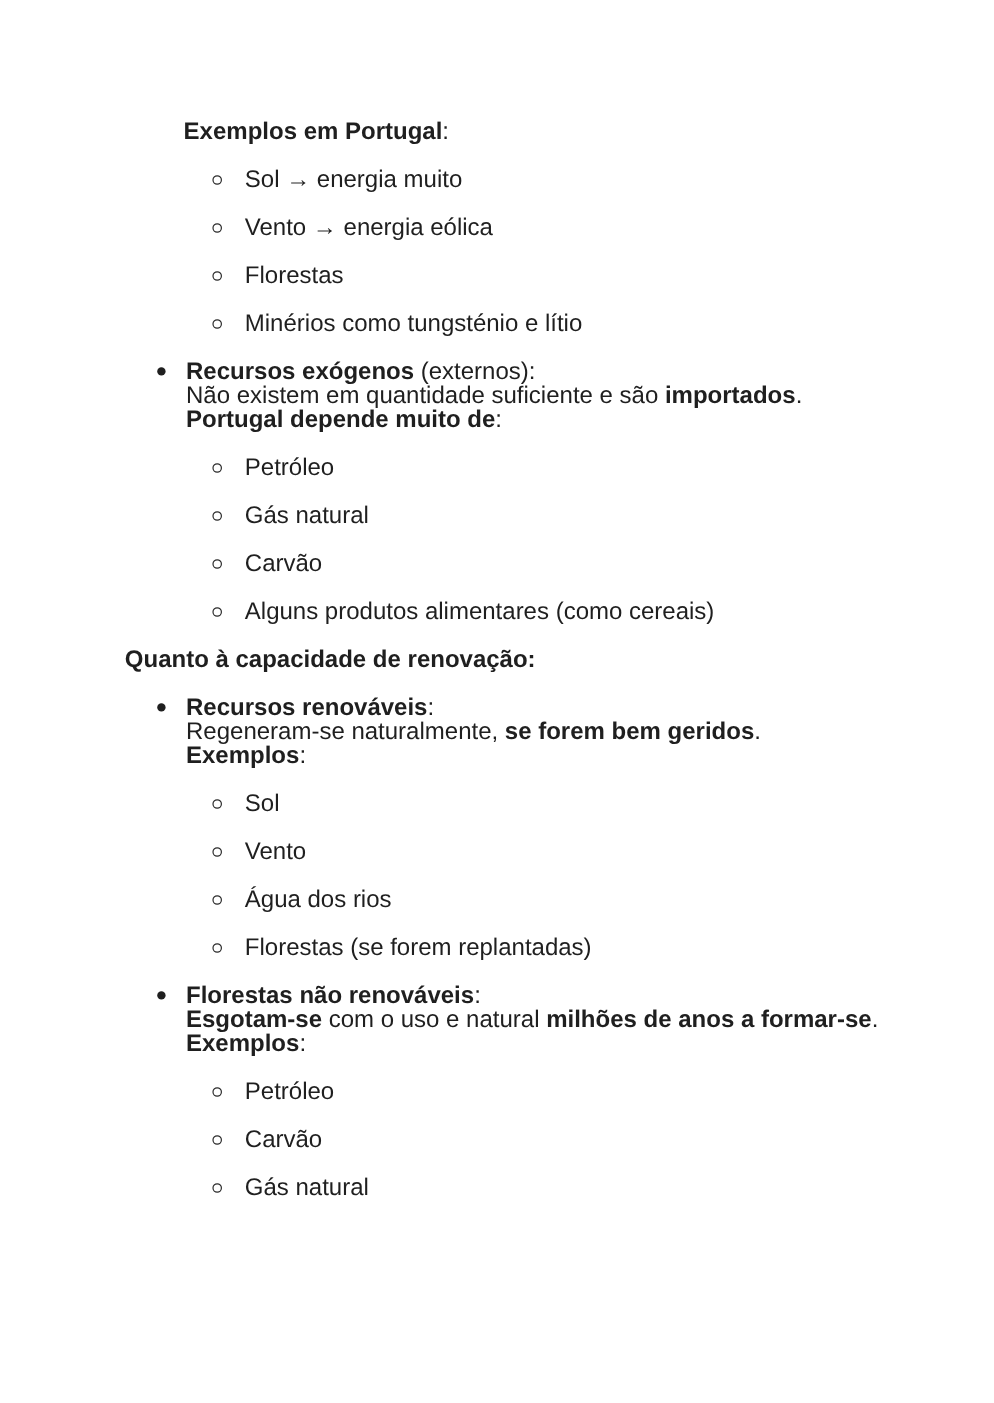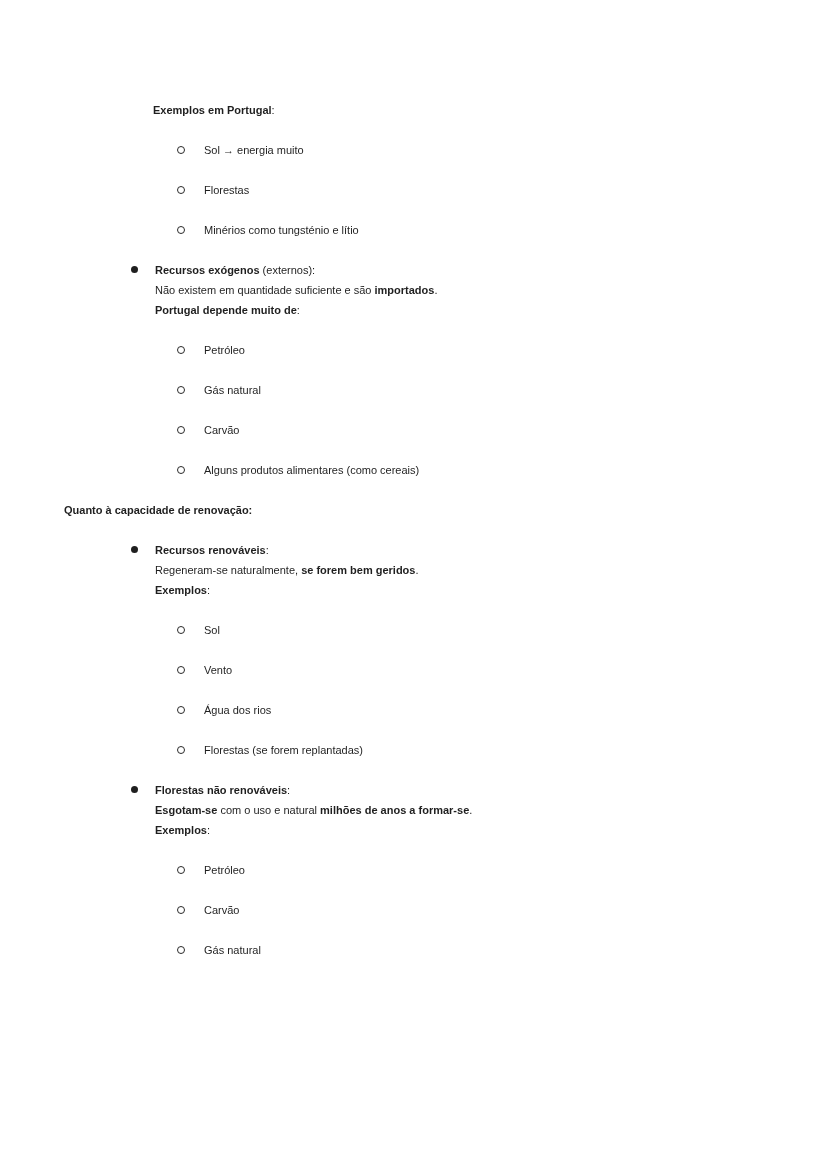--- a/index.html
+++ b/index.html
@@ -9,33 +9,33 @@
     height: 1169px;
     background: #ffffff;
   }
   .page {
     position: relative;
     width: 828px;
     height: 1169px;
     overflow: hidden;
     background: #ffffff;
     font-family: "Liberation Sans", "DejaVu Sans", sans-serif;
-    font-size: 11px;
+    font-size: 20px;
     line-height: 20px;
     color: #1f1f1f;
   }
   .content {
     position: absolute;
     left: 0;
     top: 100px;
     width: 100%;
   }
   .block { margin: 0 0 20px 0; }
   .plain   { padding-left: 153px; }
-  .heading { padding-left: 64px; font-weight: 700; }
+  .heading { padding-left: 104px; font-weight: 700; }
   .li1 { position: relative; padding-left: 155px; }
   .li1 .marker1 {
     position: absolute;
     left: 131px;
     top: 6px;
     width: 7px;
     height: 7px;
     background: #1f1f1f;
     border-radius: 50%;
   }
@@ -52,20 +52,21 @@
   }
   .b { font-weight: 700; }
 </style>
 </head>
 <body>
 
 <div class="page">
   <div class="content">
       <div class="block plain"><span class="b">Exemplos em Portugal</span><span class="">:</span></div>
       <div class="block li2"><span class="marker2"></span><span class="">Sol → energia muito</span></div>
+      <div class="block li2"><span class="marker2"></span><span class="">Vento → energia eólica</span></div>
       <div class="block li2"><span class="marker2"></span><span class="">Florestas</span></div>
       <div class="block li2"><span class="marker2"></span><span class="">Minérios como tungsténio e lítio</span></div>
       <div class="block li1">
         <span class="marker1"></span>
         <div><span class="b">Recursos exógenos</span><span class=""> (externos):</span></div>
         <div><span class="">Não existem em quantidade suficiente e são </span><span class="b">importados</span><span class="">.</span></div>
         <div><span class="b">Portugal depende muito de</span><span class="">:</span></div>
       </div>
       <div class="block li2"><span class="marker2"></span><span class="">Petróleo</span></div>
       <div class="block li2"><span class="marker2"></span><span class="">Gás natural</span></div>

